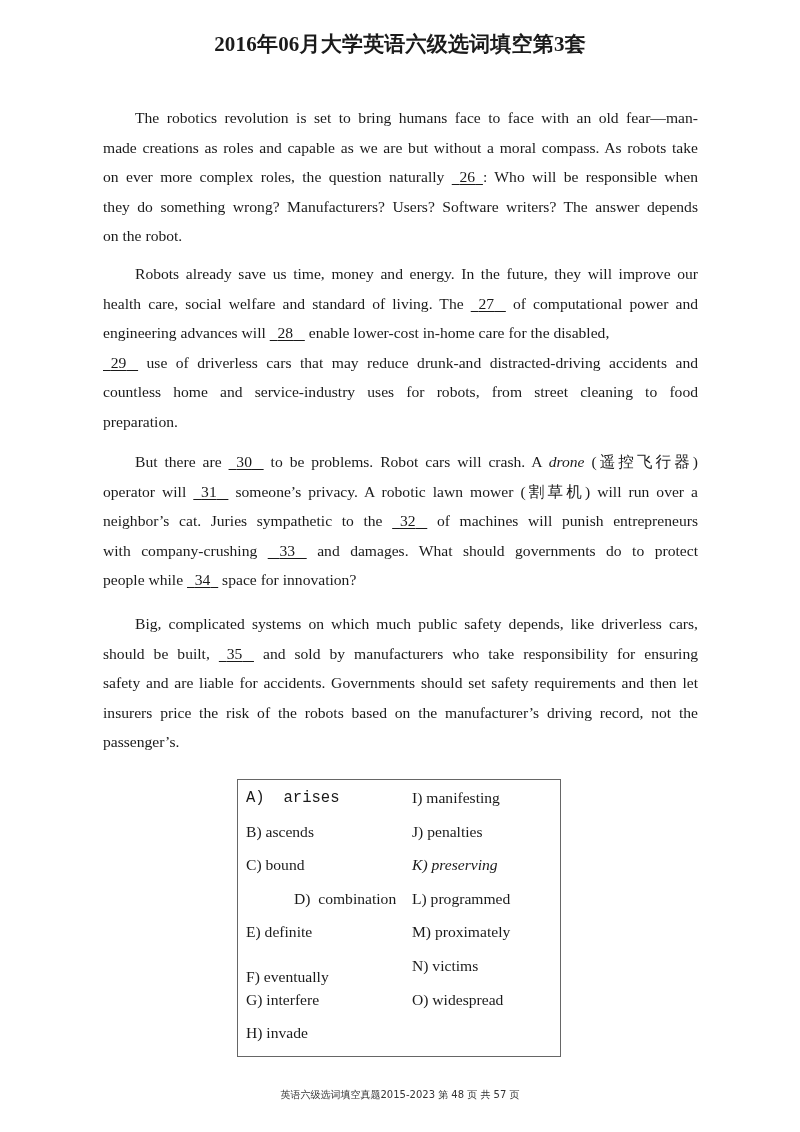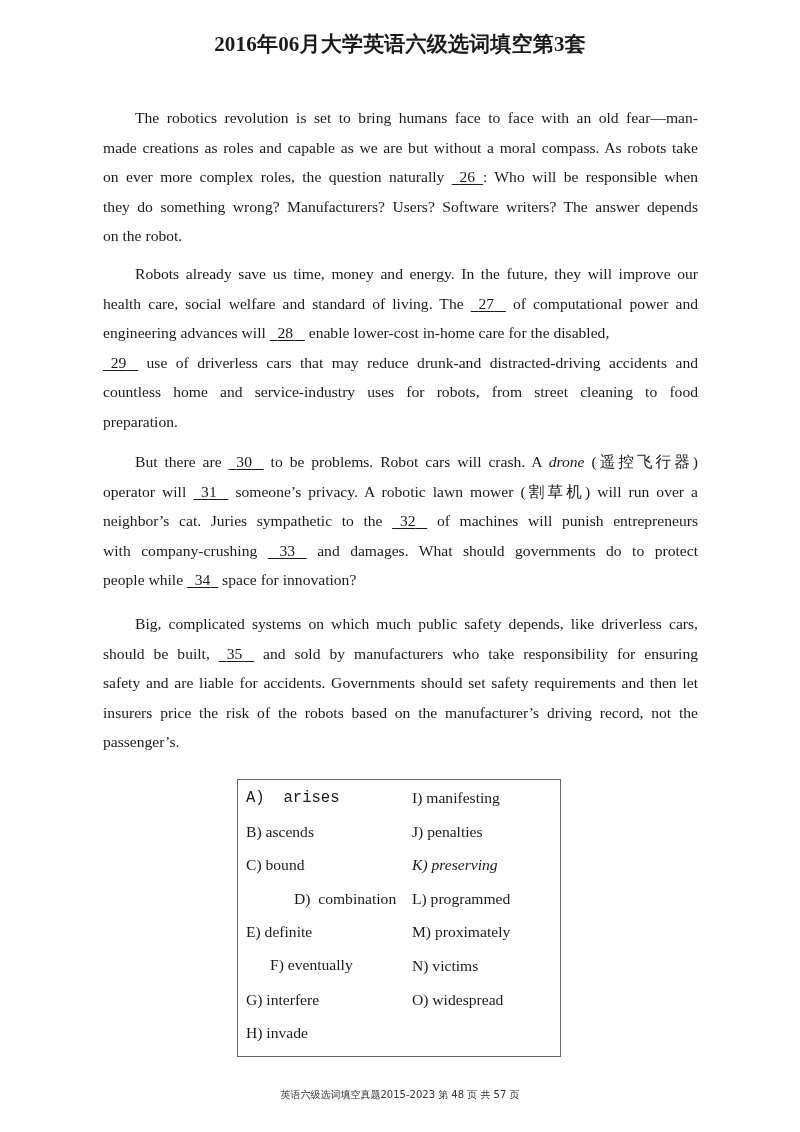--- a/index.html
+++ b/index.html
@@ -78,21 +78,21 @@
   <span class="line"><span>insurers price the risk of the robots based on the manufacturer’s driving record, not the</span></span>
   <span class="line last"><span>passenger’s.</span></span>
 </div>
 
 <div class="box">
   <div class="opt" style="left:8px; top:9px;font-family:Liberation Mono, monospace;">A)  arises</div>
   <div class="opt" style="left:8px; top:43px;">B) ascends</div>
   <div class="opt" style="left:8px; top:76px;">C) bound</div>
   <div class="opt" style="left:8px; top:110px;margin-left:48px;">D)  combination</div>
   <div class="opt" style="left:8px; top:143px;">E) definite</div>
-  <div class="opt" style="left:8px; top:176px;margin-left:24px;">F) eventually</div>
+  <div class="opt" style="left:8px; top:188px;">F) eventually</div>
   <div class="opt" style="left:8px; top:211px;">G) interfere</div>
   <div class="opt" style="left:8px; top:244px;">H) invade</div>
 
   <div class="opt" style="left:174px; top:9px;">I) manifesting</div>
   <div class="opt" style="left:174px; top:43px;">J) penalties</div>
   <div class="opt" style="left:174px; top:76px;font-style:italic;">K) preserving</div>
   <div class="opt" style="left:174px; top:110px;text-align:right;">L) programmed</div>
   <div class="opt" style="left:174px; top:143px;">M) proximately</div>
   <div class="opt" style="left:174px; top:177px;">N) victims</div>
   <div class="opt" style="left:174px; top:211px;">O) widespread</div>

